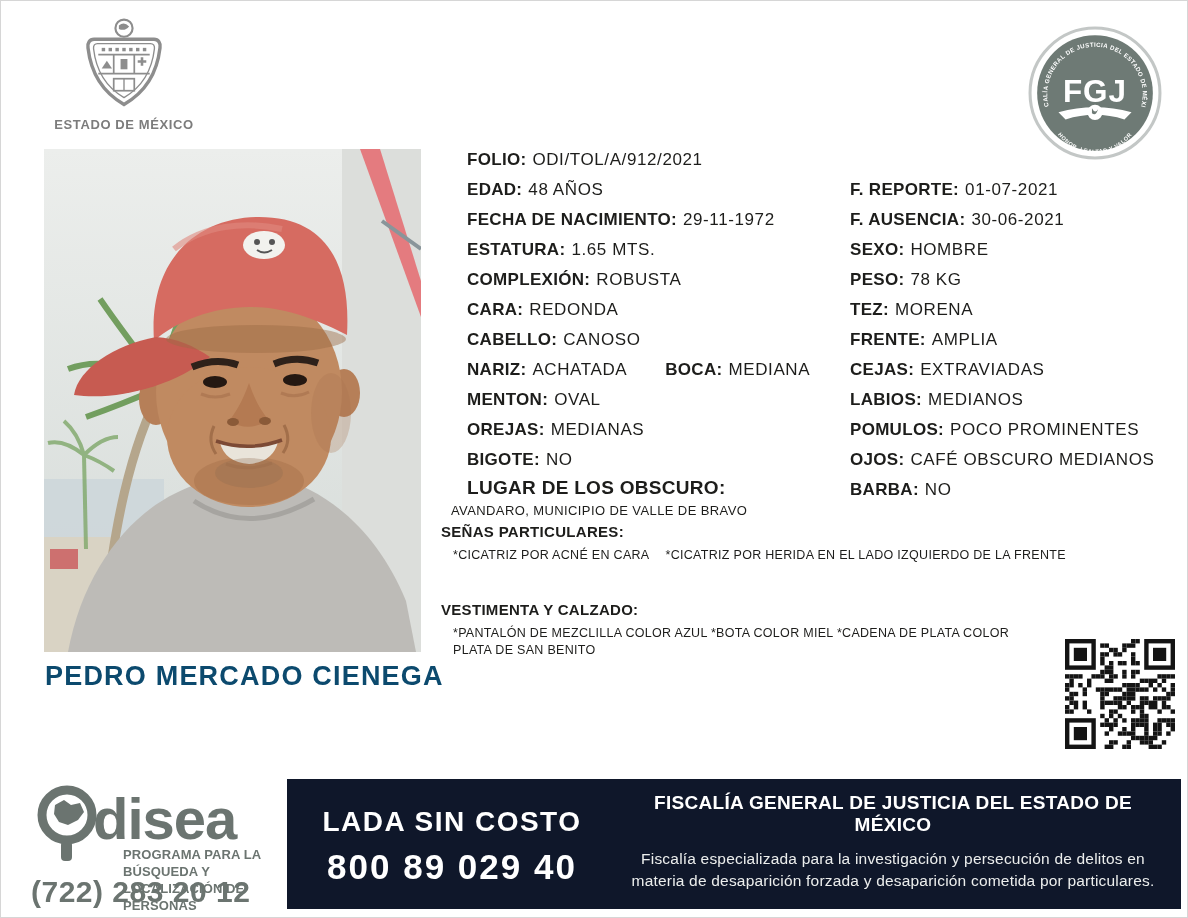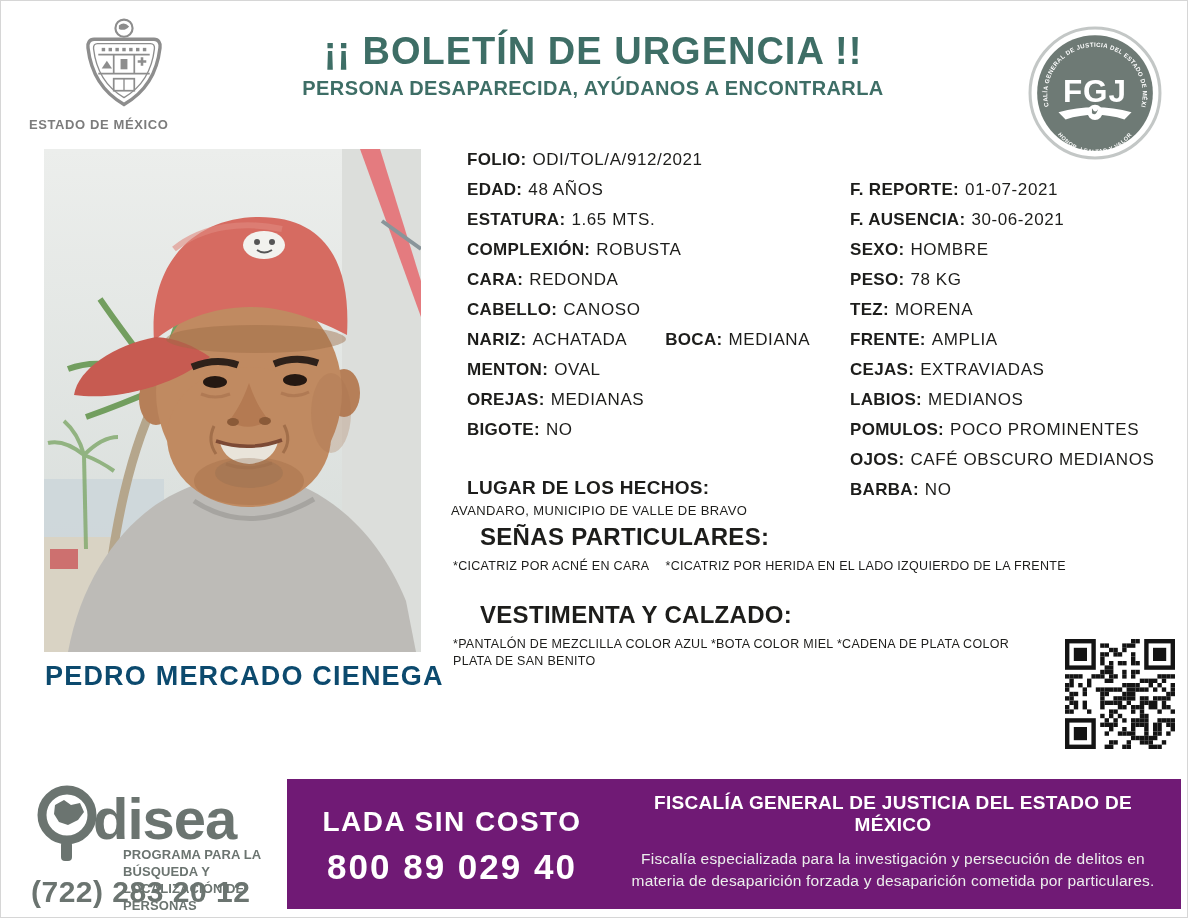--- a/index.html
+++ b/index.html
@@ -4,21 +4,21 @@
 <style>
   * { margin:0; padding:0; box-sizing:border-box; }
   body { background:#ffffff; font-family:"Liberation Sans", sans-serif; }
   #page {
     position:relative; width:1188px; height:918px; background:#fff;
     border:1px solid #d6d6d6; overflow:hidden;
     font-family:"Liberation Sans", sans-serif; color:#1d1d1b;
   }
 
   
-  .estado-logo { position:absolute; left:28px; top:16px; width:190px; text-align:left; }
+  .estado-logo { position:absolute; left:28px; top:16px; width:190px; text-align:center; }
   .estado-logo svg { display:block; margin:0 auto; }
   .estado-label { margin-top:4px; font-size:13px; font-weight:700; letter-spacing:.6px; color:#7c7c7c; }
 
   .header-titles { position:absolute; left:230px; top:28px; width:724px; text-align:center; }
   .main-title { font-size:38px; font-weight:700; letter-spacing:1px; color:#3e6e66; line-height:44px; }
   .sub-title  { font-size:20px; font-weight:700; letter-spacing:.4px; color:#3e6e66; margin-top:4px; }
 
   .fgj-logo { position:absolute; left:1026px; top:24px; width:136px; height:136px; }
 
   
@@ -32,38 +32,38 @@
   .lbl { font-weight:700; letter-spacing:.3px; }
   .val { margin-left:6px; letter-spacing:.6px; }
   .pair2 { margin-left:38px; }
   .lugar { position:absolute; left:440px; top:474px; }
   .lugar .row { height:26px; line-height:26px; }
   .sub-line { font-size:13px; letter-spacing:.4px; padding-left:10px; margin-top:2px; }
 
   .section { position:absolute; left:440px; }
   .section-senas { top:522px; }
   .section-vestimenta { top:600px; }
-  .section-title { font-size:24px; font-weight:700; letter-spacing:.3px;margin-left:39px; }
+  .section-title { font-size:15px; font-weight:700; letter-spacing:.3px; }
   .section-text { font-size:12.5px; letter-spacing:.3px; padding-left:12px; margin-top:7px;
                   white-space:pre-line; line-height:17px; }
   .section-text .gap { display:inline-block; width:16px; }
 
   .person-name { position:absolute; left:44px; top:660px; font-size:27px; font-weight:700;
                  letter-spacing:1.2px; color:#0c4a6e; }
 
   .qr { position:absolute; left:1063px; top:638px; width:112px; height:110px; background:#fff; }
 
   
   .odisea { position:absolute; left:30px; top:782px; width:260px; }
   .odisea-program { position:absolute; left:92px; top:64px; width:182px; font-size:13px;
                     line-height:1.3; font-weight:600; color:#6b7470; letter-spacing:.1px; }
   .odisea-phone { position:absolute; left:0px; top:92px; width:270px; font-size:30px; font-weight:700;
                   color:#6b7470; letter-spacing:.5px; }
 
-  .footer-box { position:absolute; left:286px; top:778px; width:894px; height:130px; background:#701a75; }
+  .footer-box { position:absolute; left:286px; top:778px; width:894px; height:130px; background:#0f172a; }
   .lada { position:absolute; left:0; top:0; width:330px; height:100%; text-align:center; color:#fff; padding-top:27px; }
   .lada-label { font-size:28px; font-weight:700; letter-spacing:1.5px; }
   .lada-number { font-size:35px; font-weight:700; letter-spacing:2px; margin-top:9px; }
 
   .fiscalia { position:absolute; left:332px; right:14px; top:13px; color:#fff; text-align:center; }
   .fiscalia-title { font-size:19px; font-weight:700; letter-spacing:.3px; }
   .fiscalia-desc { font-size:15.5px; line-height:1.45; margin-top:12px; color:#eceeed; letter-spacing:.2px; }
   .fiscalia-address { font-size:15.5px; font-weight:700; margin-top:13px; text-align:right;
                       white-space:pre-line; line-height:1.35; letter-spacing:.2px; }
 </style>
@@ -95,24 +95,20 @@
             <rect x="48" y="36" width="4" height="4"></rect>
           <rect x="56" y="36" width="4" height="4"></rect>
             <rect x="64" y="36" width="4" height="4"></rect>
           <rect x="72" y="36" width="4" height="4"></rect>
         </g>
       </g>
     </svg>
     <div class="estado-label">ESTADO DE MÉXICO</div>
   </div>
 
-  <div class="header-titles">
-    <div class="main-title">¡¡ BOLETÍN DE URGENCIA !!</div>
-    <div class="sub-title">PERSONA DESAPARECIDA, AYÚDANOS A ENCONTRARLA</div>
-  </div>
 
   <div class="fgj-logo">
     <svg width="136" height="136" viewBox="0 0 134 134">
       <circle cx="67" cy="67" r="64" fill="#ffffff" stroke="#c3c7c6" stroke-width="3"></circle>
       <circle cx="67" cy="67" r="57" fill="#6e7a75"></circle>
       <defs>
         <path id="fgjTop" d="M 22,82 A 47,47 0 1 1 112,82"></path>
         <path id="fgjBottom" d="M 28,104 A 45,45 0 0 0 106,104"></path>
       </defs>
       <text font-size="6" font-weight="700" fill="#ffffff" letter-spacing=".4" font-family="Liberation Sans, sans-serif">
@@ -199,20 +195,21 @@
       <path d="M172,292 Q205,303 238,291" stroke="#7c4a35" stroke-width="3.5" fill="none"></path>
       <path d="M182,315 Q205,323 228,314" stroke="#a9744e" stroke-width="3" fill="none" opacity=".8"></path>
       <ellipse cx="205" cy="324" rx="34" ry="15" fill="#8d6a50" opacity=".3"></ellipse>
       <ellipse cx="287" cy="264" rx="20" ry="40" fill="#a9744e" opacity=".28"></ellipse>
     </svg>
   </div>
 
   <div class="col col-left">
     <div class="row"><span class="lbl">FOLIO:</span><span class="val">ODI/TOL/A/912/2021</span></div>
     <div class="row"><span class="lbl">EDAD:</span><span class="val">48 AÑOS</span></div>
+    <div class="row"><span class="lbl">FECHA DE NACIMIENTO:</span><span class="val">29-11-1972</span></div>
     <div class="row"><span class="lbl">ESTATURA:</span><span class="val">1.65 MTS.</span></div>
     <div class="row"><span class="lbl">COMPLEXIÓN:</span><span class="val">ROBUSTA</span></div>
     <div class="row"><span class="lbl">CARA:</span><span class="val">REDONDA</span></div>
     <div class="row"><span class="lbl">CABELLO:</span><span class="val">CANOSO</span></div>
     <div class="row">
       <span class="lbl">NARIZ:</span><span class="val">ACHATADA</span><span class="lbl pair2">BOCA:</span><span class="val">MEDIANA</span>
     </div>
     <div class="row"><span class="lbl">MENTON:</span><span class="val">OVAL</span></div>
     <div class="row"><span class="lbl">OREJAS:</span><span class="val">MEDIANAS</span></div>
     <div class="row"><span class="lbl">BIGOTE:</span><span class="val">NO</span></div>
@@ -226,21 +223,21 @@
     <div class="row"><span class="lbl">TEZ:</span><span class="val">MORENA</span></div>
     <div class="row"><span class="lbl">FRENTE:</span><span class="val">AMPLIA</span></div>
     <div class="row"><span class="lbl">CEJAS:</span><span class="val">EXTRAVIADAS</span></div>
     <div class="row"><span class="lbl">LABIOS:</span><span class="val">MEDIANOS</span></div>
     <div class="row"><span class="lbl">POMULOS:</span><span class="val">POCO PROMINENTES</span></div>
     <div class="row"><span class="lbl">OJOS:</span><span class="val">CAFÉ OBSCURO MEDIANOS</span></div>
     <div class="row"><span class="lbl">BARBA:</span><span class="val">NO</span></div>
   </div>
 
   <div class="lugar">
-    <div class="row"><span class="lbl" style="font-size:19px;">LUGAR DE LOS HECHOS:</span></div>
+    <div class="row"><span class="lbl" style="font-size:19px;">LUGAR DE LOS OBSCURO:</span></div>
     <div class="sub-line">AVANDARO, MUNICIPIO DE VALLE DE BRAVO</div>
   </div>
 
   <div class="section section-senas">
     <div class="section-title">SEÑAS PARTICULARES:</div>
     <div class="section-text"><span>*CICATRIZ POR ACNÉ EN CARA</span><span class="gap"></span><span>*CICATRIZ POR HERIDA EN EL LADO IZQUIERDO DE LA FRENTE</span></div>
   </div>
 
   <div class="section section-vestimenta">
     <div class="section-title">VESTIMENTA Y CALZADO:</div>

